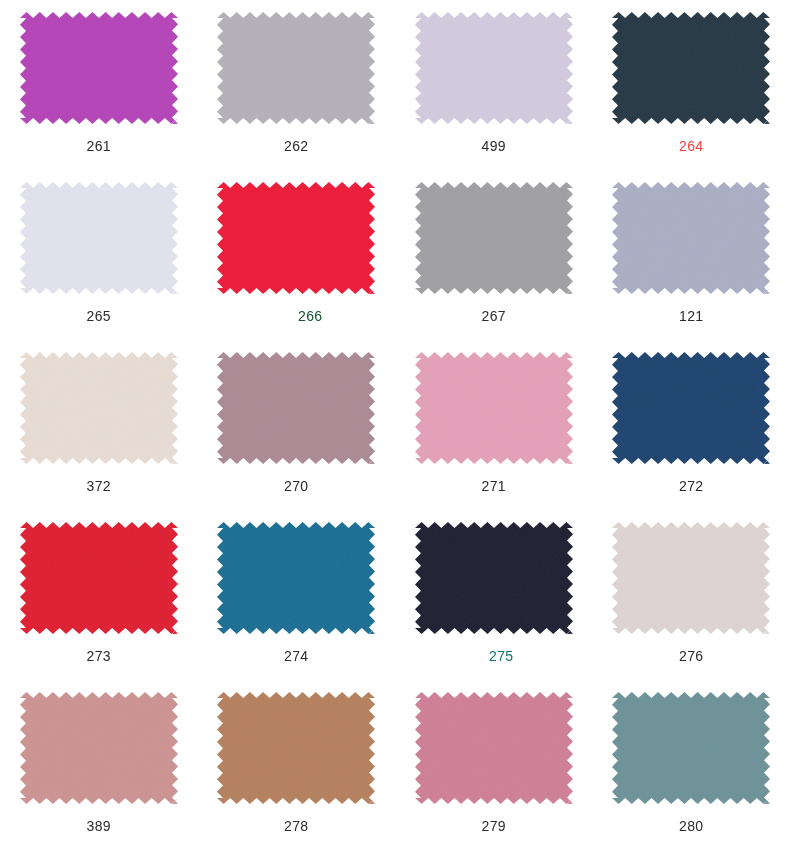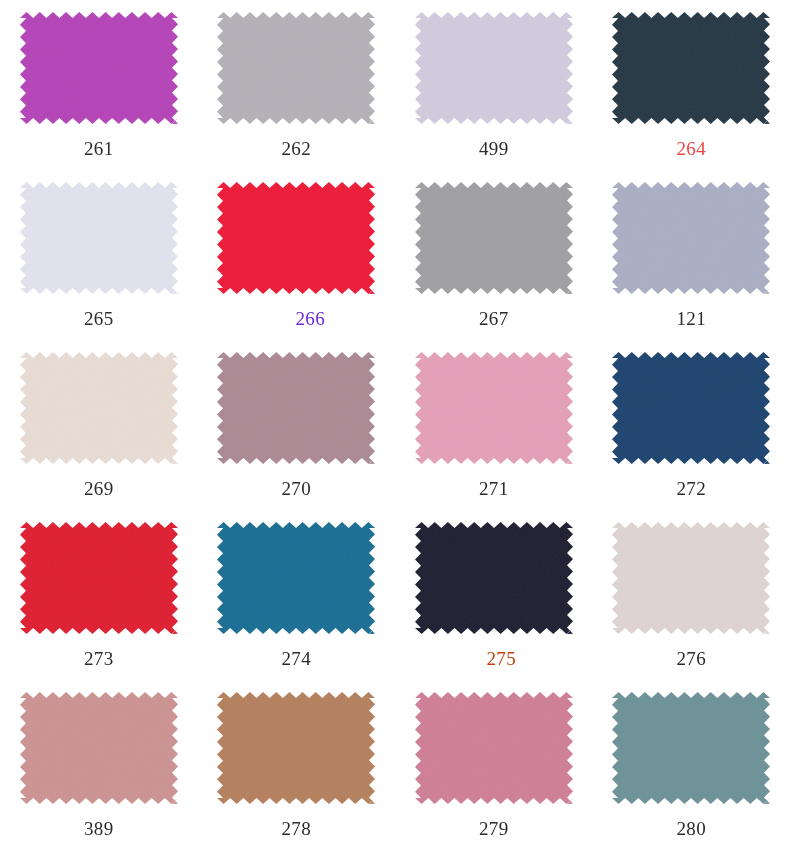--- a/index.html
+++ b/index.html
@@ -40,25 +40,25 @@
   }
 
   .swatch-chip svg {
     display: block;
     width: 158px;
     height: 112px;
   }
 
   .swatch-label {
     margin-top: 15px;
-    font-size: 19px;
+    font-size: 14px;
     line-height: 1;
     color: #2b2b2b;
     letter-spacing: 0.4px;
-    font-family: Liberation Serif, serif;
+    font-family: Liberation Sans, sans-serif;
     user-select: none;
   }
 </style>
 </head>
 <body>
 
 <div id="swatch-grid">
     <div class="swatch-cell">
       <div class="swatch-chip" title="magenta-purple">
         <svg viewBox="0 0 158 112" width="158" height="112">
@@ -140,21 +140,21 @@
           <defs>
             <filter id="tex5" x="0" y="0" width="100%" height="100%">
               <feTurbulence type="fractalNoise" baseFrequency="0.9" numOctaves="3" result="noise"></feTurbulence>
               <feComposite in="noise" in2="SourceGraphic" operator="in"></feComposite>
             </filter>
           </defs>
           <path d="M 0.00,6.00 L 6.58,0.00 L 13.17,6.00 L 19.75,0.00 L 26.33,6.00 L 32.92,0.00 L 39.50,6.00 L 46.08,0.00 L 52.67,6.00 L 59.25,0.00 L 65.83,6.00 L 72.42,0.00 L 79.00,6.00 L 85.58,0.00 L 92.17,6.00 L 98.75,0.00 L 105.33,6.00 L 111.92,0.00 L 118.50,6.00 L 125.08,0.00 L 131.67,6.00 L 138.25,0.00 L 144.83,6.00 L 151.42,0.00 L 158.00,6.00 L 152.00,6.00 L 158.00,12.22 L 152.00,18.44 L 158.00,24.67 L 152.00,30.89 L 158.00,37.11 L 152.00,43.33 L 158.00,49.56 L 152.00,55.78 L 158.00,62.00 L 152.00,68.22 L 158.00,74.44 L 152.00,80.67 L 158.00,86.89 L 152.00,93.11 L 158.00,99.33 L 152.00,105.56 L 158.00,111.78 L 152.00,112.00 L 158.00,106.00 L 151.42,112.00 L 144.83,106.00 L 138.25,112.00 L 131.67,106.00 L 125.08,112.00 L 118.50,106.00 L 111.92,112.00 L 105.33,106.00 L 98.75,112.00 L 92.17,106.00 L 85.58,112.00 L 79.00,106.00 L 72.42,112.00 L 65.83,106.00 L 59.25,112.00 L 52.67,106.00 L 46.08,112.00 L 39.50,106.00 L 32.92,112.00 L 26.33,106.00 L 19.75,112.00 L 13.17,106.00 L 6.58,112.00 L 0.00,106.00 L 6.00,106.00 L 0.00,99.78 L 6.00,93.56 L 0.00,87.33 L 6.00,81.11 L 0.00,74.89 L 6.00,68.67 L 0.00,62.44 L 6.00,56.22 L 0.00,50.00 L 6.00,43.78 L 0.00,37.56 L 6.00,31.33 L 0.00,25.11 L 6.00,18.89 L 0.00,12.67 L 6.00,6.44 L 0.00,0.22 L 6.00,6.00 Z" fill="#ed1b38"></path>
           <path d="M 0.00,6.00 L 6.58,0.00 L 13.17,6.00 L 19.75,0.00 L 26.33,6.00 L 32.92,0.00 L 39.50,6.00 L 46.08,0.00 L 52.67,6.00 L 59.25,0.00 L 65.83,6.00 L 72.42,0.00 L 79.00,6.00 L 85.58,0.00 L 92.17,6.00 L 98.75,0.00 L 105.33,6.00 L 111.92,0.00 L 118.50,6.00 L 125.08,0.00 L 131.67,6.00 L 138.25,0.00 L 144.83,6.00 L 151.42,0.00 L 158.00,6.00 L 152.00,6.00 L 158.00,12.22 L 152.00,18.44 L 158.00,24.67 L 152.00,30.89 L 158.00,37.11 L 152.00,43.33 L 158.00,49.56 L 152.00,55.78 L 158.00,62.00 L 152.00,68.22 L 158.00,74.44 L 152.00,80.67 L 158.00,86.89 L 152.00,93.11 L 158.00,99.33 L 152.00,105.56 L 158.00,111.78 L 152.00,112.00 L 158.00,106.00 L 151.42,112.00 L 144.83,106.00 L 138.25,112.00 L 131.67,106.00 L 125.08,112.00 L 118.50,106.00 L 111.92,112.00 L 105.33,106.00 L 98.75,112.00 L 92.17,106.00 L 85.58,112.00 L 79.00,106.00 L 72.42,112.00 L 65.83,106.00 L 59.25,112.00 L 52.67,106.00 L 46.08,112.00 L 39.50,106.00 L 32.92,112.00 L 26.33,106.00 L 19.75,112.00 L 13.17,106.00 L 6.58,112.00 L 0.00,106.00 L 6.00,106.00 L 0.00,99.78 L 6.00,93.56 L 0.00,87.33 L 6.00,81.11 L 0.00,74.89 L 6.00,68.67 L 0.00,62.44 L 6.00,56.22 L 0.00,50.00 L 6.00,43.78 L 0.00,37.56 L 6.00,31.33 L 0.00,25.11 L 6.00,18.89 L 0.00,12.67 L 6.00,6.44 L 0.00,0.22 L 6.00,6.00 Z" fill="#ffffff" opacity="0.06" filter="url(#tex5)"></path>
         </svg>
       </div>
-      <div class="swatch-label" style="color: #6d28d9; margin-left: 28px;">266</div>
+      <div class="swatch-label" style="color: #14532d; margin-left: 28px;">266</div>
     </div>
     <div class="swatch-cell">
       <div class="swatch-chip" title="medium-gray">
         <svg viewBox="0 0 158 112" width="158" height="112">
           <defs>
             <filter id="tex6" x="0" y="0" width="100%" height="100%">
               <feTurbulence type="fractalNoise" baseFrequency="0.9" numOctaves="3" result="noise"></feTurbulence>
               <feComposite in="noise" in2="SourceGraphic" operator="in"></feComposite>
             </filter>
           </defs>
@@ -185,21 +185,21 @@
           <defs>
             <filter id="tex8" x="0" y="0" width="100%" height="100%">
               <feTurbulence type="fractalNoise" baseFrequency="0.9" numOctaves="3" result="noise"></feTurbulence>
               <feComposite in="noise" in2="SourceGraphic" operator="in"></feComposite>
             </filter>
           </defs>
           <path d="M 0.00,6.00 L 6.58,0.00 L 13.17,6.00 L 19.75,0.00 L 26.33,6.00 L 32.92,0.00 L 39.50,6.00 L 46.08,0.00 L 52.67,6.00 L 59.25,0.00 L 65.83,6.00 L 72.42,0.00 L 79.00,6.00 L 85.58,0.00 L 92.17,6.00 L 98.75,0.00 L 105.33,6.00 L 111.92,0.00 L 118.50,6.00 L 125.08,0.00 L 131.67,6.00 L 138.25,0.00 L 144.83,6.00 L 151.42,0.00 L 158.00,6.00 L 152.00,6.00 L 158.00,12.22 L 152.00,18.44 L 158.00,24.67 L 152.00,30.89 L 158.00,37.11 L 152.00,43.33 L 158.00,49.56 L 152.00,55.78 L 158.00,62.00 L 152.00,68.22 L 158.00,74.44 L 152.00,80.67 L 158.00,86.89 L 152.00,93.11 L 158.00,99.33 L 152.00,105.56 L 158.00,111.78 L 152.00,112.00 L 158.00,106.00 L 151.42,112.00 L 144.83,106.00 L 138.25,112.00 L 131.67,106.00 L 125.08,112.00 L 118.50,106.00 L 111.92,112.00 L 105.33,106.00 L 98.75,112.00 L 92.17,106.00 L 85.58,112.00 L 79.00,106.00 L 72.42,112.00 L 65.83,106.00 L 59.25,112.00 L 52.67,106.00 L 46.08,112.00 L 39.50,106.00 L 32.92,112.00 L 26.33,106.00 L 19.75,112.00 L 13.17,106.00 L 6.58,112.00 L 0.00,106.00 L 6.00,106.00 L 0.00,99.78 L 6.00,93.56 L 0.00,87.33 L 6.00,81.11 L 0.00,74.89 L 6.00,68.67 L 0.00,62.44 L 6.00,56.22 L 0.00,50.00 L 6.00,43.78 L 0.00,37.56 L 6.00,31.33 L 0.00,25.11 L 6.00,18.89 L 0.00,12.67 L 6.00,6.44 L 0.00,0.22 L 6.00,6.00 Z" fill="#e8dcd4"></path>
           <path d="M 0.00,6.00 L 6.58,0.00 L 13.17,6.00 L 19.75,0.00 L 26.33,6.00 L 32.92,0.00 L 39.50,6.00 L 46.08,0.00 L 52.67,6.00 L 59.25,0.00 L 65.83,6.00 L 72.42,0.00 L 79.00,6.00 L 85.58,0.00 L 92.17,6.00 L 98.75,0.00 L 105.33,6.00 L 111.92,0.00 L 118.50,6.00 L 125.08,0.00 L 131.67,6.00 L 138.25,0.00 L 144.83,6.00 L 151.42,0.00 L 158.00,6.00 L 152.00,6.00 L 158.00,12.22 L 152.00,18.44 L 158.00,24.67 L 152.00,30.89 L 158.00,37.11 L 152.00,43.33 L 158.00,49.56 L 152.00,55.78 L 158.00,62.00 L 152.00,68.22 L 158.00,74.44 L 152.00,80.67 L 158.00,86.89 L 152.00,93.11 L 158.00,99.33 L 152.00,105.56 L 158.00,111.78 L 152.00,112.00 L 158.00,106.00 L 151.42,112.00 L 144.83,106.00 L 138.25,112.00 L 131.67,106.00 L 125.08,112.00 L 118.50,106.00 L 111.92,112.00 L 105.33,106.00 L 98.75,112.00 L 92.17,106.00 L 85.58,112.00 L 79.00,106.00 L 72.42,112.00 L 65.83,106.00 L 59.25,112.00 L 52.67,106.00 L 46.08,112.00 L 39.50,106.00 L 32.92,112.00 L 26.33,106.00 L 19.75,112.00 L 13.17,106.00 L 6.58,112.00 L 0.00,106.00 L 6.00,106.00 L 0.00,99.78 L 6.00,93.56 L 0.00,87.33 L 6.00,81.11 L 0.00,74.89 L 6.00,68.67 L 0.00,62.44 L 6.00,56.22 L 0.00,50.00 L 6.00,43.78 L 0.00,37.56 L 6.00,31.33 L 0.00,25.11 L 6.00,18.89 L 0.00,12.67 L 6.00,6.44 L 0.00,0.22 L 6.00,6.00 Z" fill="#ffffff" opacity="0.06" filter="url(#tex8)"></path>
         </svg>
       </div>
-      <div class="swatch-label" style="color: rgb(43, 43, 43);">269</div>
+      <div class="swatch-label" style="color: rgb(43, 43, 43);">372</div>
     </div>
     <div class="swatch-cell">
       <div class="swatch-chip" title="dusty-mauve">
         <svg viewBox="0 0 158 112" width="158" height="112">
           <defs>
             <filter id="tex9" x="0" y="0" width="100%" height="100%">
               <feTurbulence type="fractalNoise" baseFrequency="0.9" numOctaves="3" result="noise"></feTurbulence>
               <feComposite in="noise" in2="SourceGraphic" operator="in"></feComposite>
             </filter>
           </defs>
@@ -275,21 +275,21 @@
           <defs>
             <filter id="tex14" x="0" y="0" width="100%" height="100%">
               <feTurbulence type="fractalNoise" baseFrequency="0.9" numOctaves="3" result="noise"></feTurbulence>
               <feComposite in="noise" in2="SourceGraphic" operator="in"></feComposite>
             </filter>
           </defs>
           <path d="M 0.00,6.00 L 6.58,0.00 L 13.17,6.00 L 19.75,0.00 L 26.33,6.00 L 32.92,0.00 L 39.50,6.00 L 46.08,0.00 L 52.67,6.00 L 59.25,0.00 L 65.83,6.00 L 72.42,0.00 L 79.00,6.00 L 85.58,0.00 L 92.17,6.00 L 98.75,0.00 L 105.33,6.00 L 111.92,0.00 L 118.50,6.00 L 125.08,0.00 L 131.67,6.00 L 138.25,0.00 L 144.83,6.00 L 151.42,0.00 L 158.00,6.00 L 152.00,6.00 L 158.00,12.22 L 152.00,18.44 L 158.00,24.67 L 152.00,30.89 L 158.00,37.11 L 152.00,43.33 L 158.00,49.56 L 152.00,55.78 L 158.00,62.00 L 152.00,68.22 L 158.00,74.44 L 152.00,80.67 L 158.00,86.89 L 152.00,93.11 L 158.00,99.33 L 152.00,105.56 L 158.00,111.78 L 152.00,112.00 L 158.00,106.00 L 151.42,112.00 L 144.83,106.00 L 138.25,112.00 L 131.67,106.00 L 125.08,112.00 L 118.50,106.00 L 111.92,112.00 L 105.33,106.00 L 98.75,112.00 L 92.17,106.00 L 85.58,112.00 L 79.00,106.00 L 72.42,112.00 L 65.83,106.00 L 59.25,112.00 L 52.67,106.00 L 46.08,112.00 L 39.50,106.00 L 32.92,112.00 L 26.33,106.00 L 19.75,112.00 L 13.17,106.00 L 6.58,112.00 L 0.00,106.00 L 6.00,106.00 L 0.00,99.78 L 6.00,93.56 L 0.00,87.33 L 6.00,81.11 L 0.00,74.89 L 6.00,68.67 L 0.00,62.44 L 6.00,56.22 L 0.00,50.00 L 6.00,43.78 L 0.00,37.56 L 6.00,31.33 L 0.00,25.11 L 6.00,18.89 L 0.00,12.67 L 6.00,6.44 L 0.00,0.22 L 6.00,6.00 Z" fill="#201f32"></path>
           <path d="M 0.00,6.00 L 6.58,0.00 L 13.17,6.00 L 19.75,0.00 L 26.33,6.00 L 32.92,0.00 L 39.50,6.00 L 46.08,0.00 L 52.67,6.00 L 59.25,0.00 L 65.83,6.00 L 72.42,0.00 L 79.00,6.00 L 85.58,0.00 L 92.17,6.00 L 98.75,0.00 L 105.33,6.00 L 111.92,0.00 L 118.50,6.00 L 125.08,0.00 L 131.67,6.00 L 138.25,0.00 L 144.83,6.00 L 151.42,0.00 L 158.00,6.00 L 152.00,6.00 L 158.00,12.22 L 152.00,18.44 L 158.00,24.67 L 152.00,30.89 L 158.00,37.11 L 152.00,43.33 L 158.00,49.56 L 152.00,55.78 L 158.00,62.00 L 152.00,68.22 L 158.00,74.44 L 152.00,80.67 L 158.00,86.89 L 152.00,93.11 L 158.00,99.33 L 152.00,105.56 L 158.00,111.78 L 152.00,112.00 L 158.00,106.00 L 151.42,112.00 L 144.83,106.00 L 138.25,112.00 L 131.67,106.00 L 125.08,112.00 L 118.50,106.00 L 111.92,112.00 L 105.33,106.00 L 98.75,112.00 L 92.17,106.00 L 85.58,112.00 L 79.00,106.00 L 72.42,112.00 L 65.83,106.00 L 59.25,112.00 L 52.67,106.00 L 46.08,112.00 L 39.50,106.00 L 32.92,112.00 L 26.33,106.00 L 19.75,112.00 L 13.17,106.00 L 6.58,112.00 L 0.00,106.00 L 6.00,106.00 L 0.00,99.78 L 6.00,93.56 L 0.00,87.33 L 6.00,81.11 L 0.00,74.89 L 6.00,68.67 L 0.00,62.44 L 6.00,56.22 L 0.00,50.00 L 6.00,43.78 L 0.00,37.56 L 6.00,31.33 L 0.00,25.11 L 6.00,18.89 L 0.00,12.67 L 6.00,6.44 L 0.00,0.22 L 6.00,6.00 Z" fill="#ffffff" opacity="0.06" filter="url(#tex14)"></path>
         </svg>
       </div>
-      <div class="swatch-label" style="color: #c2410c; margin-left: 15px;">275</div>
+      <div class="swatch-label" style="color: #0f766e; margin-left: 15px;">275</div>
     </div>
     <div class="swatch-cell">
       <div class="swatch-chip" title="pale-greige">
         <svg viewBox="0 0 158 112" width="158" height="112">
           <defs>
             <filter id="tex15" x="0" y="0" width="100%" height="100%">
               <feTurbulence type="fractalNoise" baseFrequency="0.9" numOctaves="3" result="noise"></feTurbulence>
               <feComposite in="noise" in2="SourceGraphic" operator="in"></feComposite>
             </filter>
           </defs>

